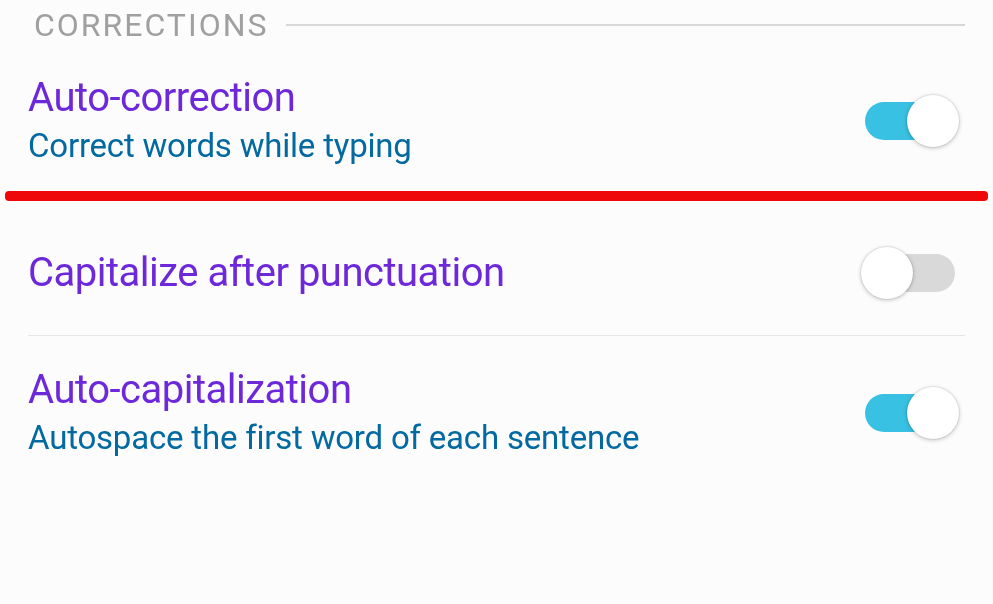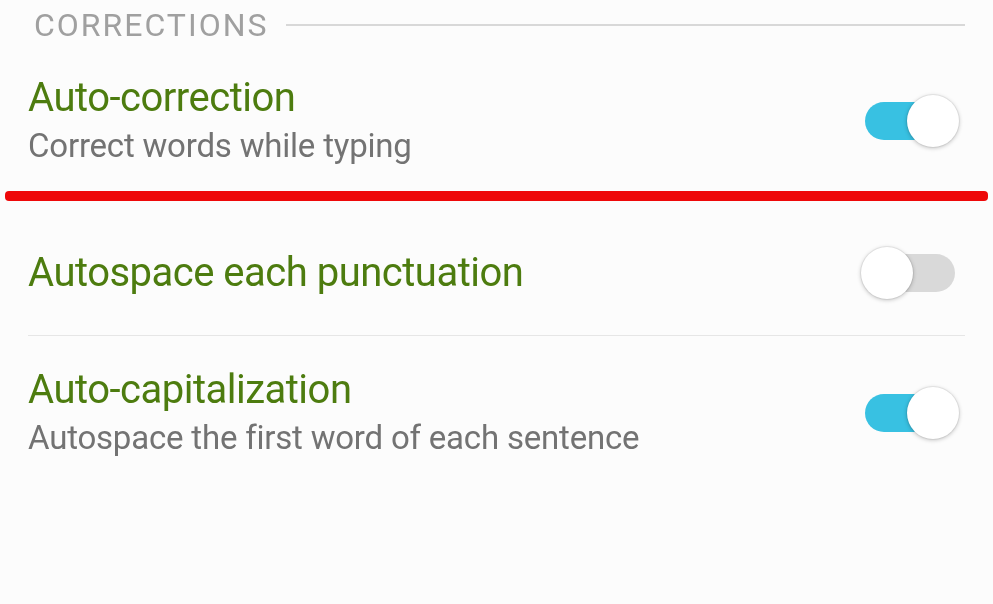--- a/index.html
+++ b/index.html
@@ -40,28 +40,28 @@
       justify-content: space-between;
       padding: 28px 34px 22px 28px;
     }
     .setting-text {
       display: flex;
       flex-direction: column;
       gap: 2px;
       max-width: 780px;
     }
     .setting-title {
-      color: #4d7c0f;
+      color: #6d28d9;
       font-size: 40px;
       font-weight: 400;
       letter-spacing: -0.5px;
       line-height: 1.2;
     }
     .setting-sub {
-      color: #737373;
+      color: #0369a1;
       font-size: 33px;
       font-weight: 400;
       line-height: 1.35;
       letter-spacing: -0.2px;
     }
     .red-bar {
       height: 10px;
       background: #ee0809;
       margin: 0 5px 0 5px;
       border-radius: 4px;
@@ -130,21 +130,21 @@
   <div class="switch on">
     <div class="switch-track"></div>
     <div class="switch-thumb"></div>
   </div>
 </div>
 
 <div class="red-bar"></div>
 
 <div class="setting-row row2">
   <div class="setting-text">
-    <div class="setting-title">Autospace each punctuation</div>
+    <div class="setting-title">Capitalize after punctuation</div>
   </div>
   <div class="switch">
     <div class="switch-track"></div>
     <div class="switch-thumb"></div>
   </div>
 </div>
 
 <div class="thin-divider"></div>
 
 <div class="setting-row row3">

